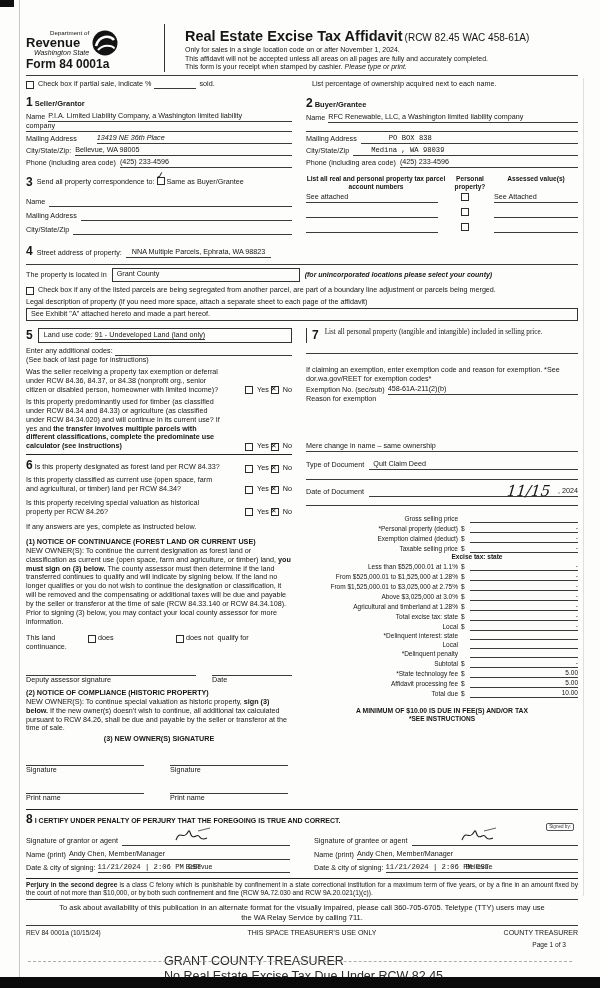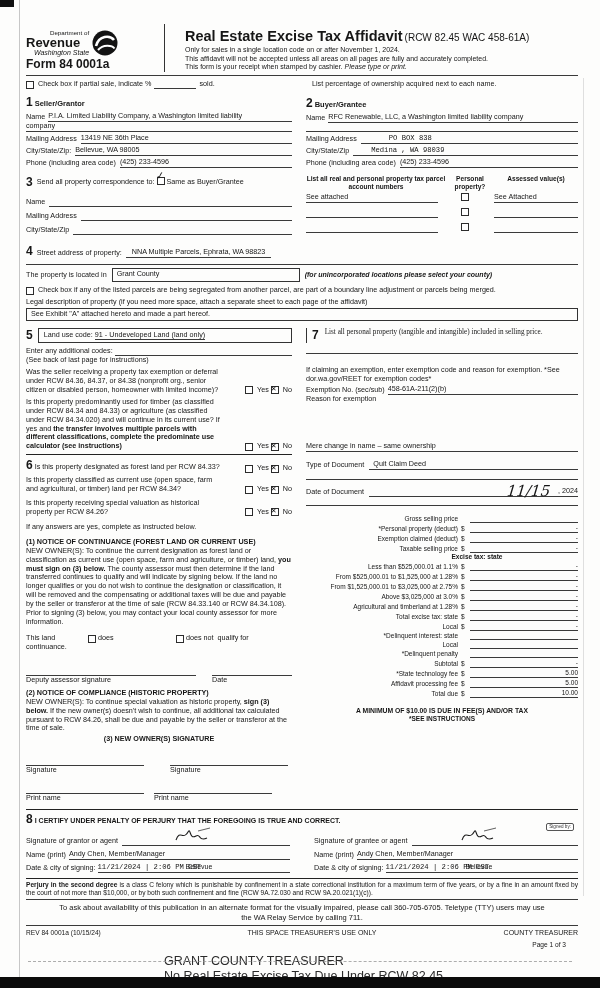--- a/index.html
+++ b/index.html
@@ -97,21 +97,21 @@
       <div><span class="b t8">1</span>&nbsp;<span class="b t75">Seller/Grantor</span></div>
       <div class="row" style="margin-top:2px;">
           <span>Name</span>
           <span class="fill" style="margin-left:3px;"><span class="ul" style="border:none;">P.I.A. Limited Liability Company, a Washington limited liability</span></span>
         </div>
       <div class="row">
           <span class="fill"><span>company</span></span>
         </div>
       <div class="row" style="margin-top:2px;">
           <span>Mailing Address</span>
-          <span class="fill" style="margin-left:4px;"><span>13419 NE 36th Place</span></span>
+          <span class="fill" style="margin-left:20px;font-style:italic;"><span>13419 NE 36th Place</span></span>
         </div>
       <div class="row" style="margin-top:2px;">
           <span>City/State/Zip:</span>
           <span class="fill" style="margin-left:4px;"><span>Bellevue, WA 98005</span></span>
         </div>
       <div class="row" style="margin-top:2px;">
           <span>Phone (including area code)</span>
           <span class="fill" style="margin-left:4px;"><span>(425) 233-4596</span></span>
         </div>
     </div>
@@ -307,21 +307,21 @@
       <div style="display:flex;gap:26px;margin-top:12px;">
         <div style="width:118px;">
             <div class="ul" style="height:9px;"></div>
             <div>Signature</div>
           </div>
         <div style="width:118px;">
             <div class="ul" style="height:9px;"></div>
             <div>Signature</div>
           </div>
       </div>
-      <div style="display:flex;gap:10px;margin-top:9px;">
+      <div style="display:flex;gap:26px;margin-top:9px;">
         <div style="width:118px;">
             <div class="ul" style="height:9px;"></div>
             <div>Print name</div>
           </div>
         <div style="width:118px;">
             <div class="ul" style="height:9px;"></div>
             <div>Print name</div>
           </div>
       </div>
     </div>

